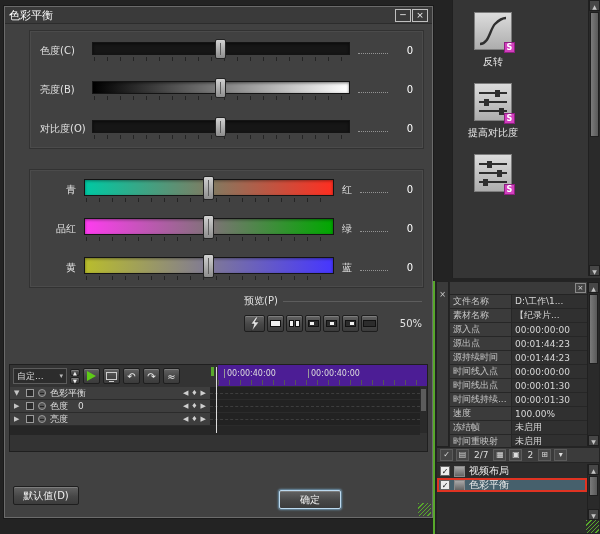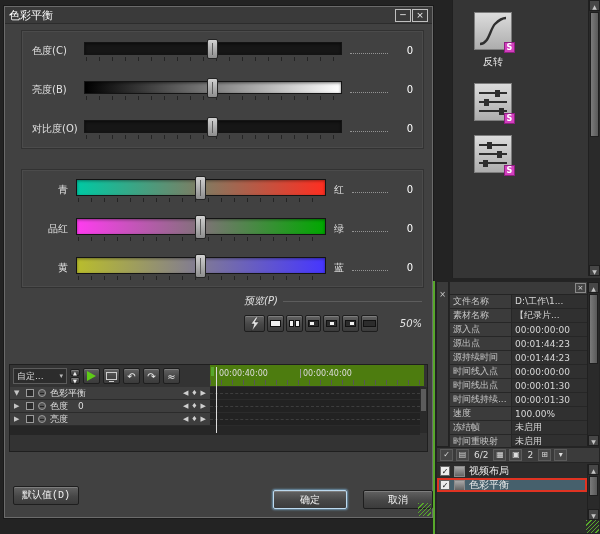--- a/index.html
+++ b/index.html
@@ -10,21 +10,21 @@
   
   .dialog { position:absolute; left:4px; top:6px; width:429px; height:512px;
             background:#414141; border:1px solid #6b6b6b; box-shadow:0 0 0 1px #1a1a1a; }
   .titlebar { height:17px; background:#3a3a3a; border-bottom:1px solid #2c2c2c;
               display:flex; align-items:center; padding:0 4px; }
   .titlebar .title { color:#fff; font-size:11px; }
   .winbtns { margin-left:auto; display:flex; gap:1px; }
   .winbtn { width:16px; height:13px; border:1px solid #bfbfbf; background:#3a3a3a;
             color:#eee; font-size:9px; line-height:11px; text-align:center; cursor:default; }
 
-  .group { margin:6px 8px 0 16px; border:1px solid #323232; box-shadow:inset 0 0 0 1px #4b4b4b; }
+  .group { margin:6px 8px 0 24px; border:1px solid #323232; box-shadow:inset 0 0 0 1px #4b4b4b; }
   .group2 { margin-top:20px; }
 
   .srow,.crow { display:flex; align-items:center; height:39px; padding:0 10px; }
   .slabel { width:52px; font-size:10px; color:#e3e3e3; }
   .track-wrap { position:relative; width:258px; height:24px; }
   .track { position:absolute; left:0; right:0; top:3px; height:13px;
            border:1px solid #141414; box-shadow:inset 0 1px 3px rgba(0,0,0,.55); }
   .t-dark { background:#161616; }
   .t-bw   { background:linear-gradient(90deg,#000,#fff); }
   .ticks { position:absolute; left:2px; right:2px; top:18px; height:4px;
@@ -43,21 +43,21 @@
   .g-mg { background:linear-gradient(90deg,#ff3cf0,#00a800); }
   .g-yb { background:linear-gradient(90deg,#b9bd2c,#4636ff); }
   .cticks { top:22px; }
   .cthumb { height:24px; }
   .clabel-r { width:18px; padding-left:8px; font-size:10px; color:#e3e3e3; }
 
   .sp-row { display:flex; margin:4px 10px 0 10px; height:58px; }
   .safe { display:flex; align-items:center; gap:6px; margin-top:26px; }
   .checkbox { width:11px; height:11px; background:#262626; border:1px solid #9a9a9a; }
   .safe-label { font-size:10px; color:#e3e3e3; }
-  .preview { margin-left:auto; width:178px;font-style:italic; }
+  .preview { margin-left:auto; width:178px; }
   .pv-head { display:flex; align-items:center; gap:5px; font-size:10px; color:#e3e3e3; padding-top:2px; }
   .pv-line { flex:1; height:1px; background:#5d5d5d; }
   .pv-btns { display:flex; align-items:center; gap:2px; margin-top:7px; }
   .btn3d { background:linear-gradient(#626262,#474747 55%,#3b3b3b); border:1px solid #1e1e1e;
            box-shadow:inset 0 1px 0 #7d7d7d; border-radius:2px; color:#eee; }
   .pvb { width:19px; height:17px; display:flex; align-items:center; justify-content:center; }
   .pvb-wide { width:24px; }
   .shp { border:1px solid #111; background:#2c2c2c; width:11px; height:7px; position:relative; }
   .shp-full { background:#f0f0f0; }
   .shp-split { display:flex; gap:1px; border:none; background:none; }
@@ -76,21 +76,21 @@
                 display:flex; align-items:center; gap:3px; padding:0 3px; }
   .kf-dropdown { width:54px; height:16px; background:#2c2c2c; border:1px solid #5c5c5c;
                  display:flex; align-items:center; padding:0 3px; color:#ddd; font-size:9px; }
   .kf-dropdown .dd { margin-left:auto; font-size:7px; color:#bbb; }
   .kf-spin { display:flex; flex-direction:column; gap:1px; }
   .kf-spin span { width:10px; height:7px; font-size:5px; line-height:6px; text-align:center; }
   .kf-btn { width:17px; height:16px; display:flex; align-items:center; justify-content:center; font-size:10px; }
   .play-tri { width:0; height:0; border-left:9px solid #5ecb17; border-top:5px solid transparent; border-bottom:5px solid transparent; }
   .mon { width:11px; height:8px; border:1px solid #ccc; position:relative; }
   .mon::after { content:""; position:absolute; left:2px; right:2px; bottom:-3px; height:1px; background:#ccc; }
-  .kf-ruler { position:absolute; left:200px; top:0; width:214px; height:22px; background:#4d7c0f; border-bottom:1px solid #2e2e2e; }
+  .kf-ruler { position:absolute; left:208px; top:0; width:214px; height:22px; background:#4c1d95; border-bottom:1px solid #2e2e2e; }
   .kf-ruler::after { content:""; position:absolute; left:0; right:0; bottom:1px; height:5px;
                      background:repeating-linear-gradient(90deg,#565656 0,#565656 1px,transparent 1px,transparent 11px); }
   .rmark { position:absolute; top:4px; font-size:8px; color:#ddd; border-left:1px solid #999; padding-left:2px; line-height:9px; white-space:nowrap; }
   .in-marker { position:absolute; left:201px; top:2px; width:3px; height:9px; background:#58a82c; }
   .kf-rows { position:absolute; left:0; right:7px; top:22px; height:39px; }
   .trow { height:13px; display:flex; }
   .trow-label { width:200px; background:#3e3e3e; border-bottom:1px solid #2b2b2b;
                 display:flex; align-items:center; gap:4px; padding:0 4px; font-size:9px; color:#ddd; }
   .trow-grid { flex:1; background:#222; border-bottom:1px solid #2b2b2b; position:relative; }
   .trow-grid::after { content:""; position:absolute; left:0; right:0; top:6px; border-top:1px dashed #3d3d3d; }
@@ -101,22 +101,22 @@
   .tval { margin-left:6px; }
   .tnav { margin-left:auto; display:flex; gap:3px; font-size:7px; color:#cfcfcf; }
   .kf-fill { position:absolute; left:0; right:7px; top:61px; height:9px; background:#262626; }
   .playhead { position:absolute; left:206px; top:2px; width:1px; height:66px; background:#dcdcdc; }
   .kf-status { position:absolute; left:0; right:0; bottom:0; height:18px; background:#2f2f2f; border-top:1px solid #1f1f1f;
                color:#f0f0f0; font-family:"DejaVu Sans Mono","Liberation Mono",monospace; font-size:9px; line-height:18px; padding-left:6px; }
   .kf-vscroll { position:absolute; right:0; top:22px; bottom:18px; width:7px; background:#2a2a2a; }
   .kf-vscroll i { position:absolute; left:1px; right:1px; top:2px; height:22px; background:#5c5c5c; }
 
   .dlg-btn { position:absolute; height:19px; font-size:10px; color:#f2f2f2; text-align:center; line-height:17px; cursor:default; }
-  .default-btn { left:8px; bottom:12px; width:66px;font-family:Liberation Mono, monospace; }
-  .ok-btn { left:268px; bottom:8px; width:74px; border:1px solid #bcd9ee; box-shadow:0 0 2px 1px #6d93ad, inset 0 1px 0 #7d7d7d; }
+  .default-btn { left:8px; bottom:12px; width:66px; }
+  .ok-btn { left:274px; bottom:8px; width:62px; border:1px solid #bcd9ee; box-shadow:0 0 2px 1px #6d93ad, inset 0 1px 0 #7d7d7d; }
   .cancel-btn { left:358px; bottom:8px; width:70px; }
   .dlg-grip { position:absolute; right:1px; bottom:1px; width:13px; height:13px;
               background:repeating-linear-gradient(-45deg,transparent 0 2px,#58a82c 2px 3px); }
 
   
   .fx-palette { position:absolute; left:452px; top:0; width:148px; height:278px; background:#353535; border-left:1px solid #202020; }
   .fx-item { width:64px; margin:12px 0 14px 8px; text-align:center; }
   .fx-icon { width:38px; height:38px; margin:0 auto; background:linear-gradient(#dcdcdc,#adadad);
              border:1px solid #7d7d7d; position:relative; }
   .fx-badge { position:absolute; right:-4px; bottom:-4px; width:11px; height:11px; background:#d23fbe;
@@ -360,21 +360,20 @@
       </div>
       <div class="kf-fill"></div>
       <div class="playhead"></div>
       <div class="kf-vscroll">
           <i></i>
         </div>
     </div>
 
     <span class="btn3d dlg-btn default-btn">默认值(D)</span>
     <span class="btn3d dlg-btn ok-btn">确定</span>
-    <span class="btn3d dlg-btn cancel-btn">取消</span>
     <div class="dlg-grip"></div>
   </div>
 
   <div class="fx-palette">
     <div class="fx-item">
       <div class="fx-icon">
         <svg width="36" height="36" viewBox="0 0 36 36">
           <path d="M5,31 C 14,31 15,16 20,11 C 24,7 28,5 31,5" fill="none" stroke="#2e2e2e" stroke-width="2.4"></path>
         </svg>
         <span class="fx-badge">S</span>
@@ -386,20 +385,21 @@
         <svg width="36" height="36" viewBox="0 0 36 36">
           <line x1="4" y1="9" x2="32" y2="9" stroke="#2e2e2e" stroke-width="2"></line>
           <line x1="4" y1="18" x2="32" y2="18" stroke="#2e2e2e" stroke-width="2"></line>
           <line x1="4" y1="27" x2="32" y2="27" stroke="#2e2e2e" stroke-width="2"></line>
           <rect x="20" y="6" width="5" height="7" fill="#2e2e2e"></rect>
           <rect x="9" y="15" width="5" height="7" fill="#2e2e2e"></rect>
           <rect x="24" y="24" width="5" height="7" fill="#2e2e2e"></rect>
         </svg>
         <span class="fx-badge">S</span>
       </div>
+      <span class="fx-label">提高对比度</span>
     </div>
     <div class="fx-item">
       <div class="fx-icon">
         <svg width="36" height="36" viewBox="0 0 36 36">
           <line x1="4" y1="9" x2="32" y2="9" stroke="#2e2e2e" stroke-width="2"></line>
           <line x1="4" y1="18" x2="32" y2="18" stroke="#2e2e2e" stroke-width="2"></line>
           <line x1="4" y1="27" x2="32" y2="27" stroke="#2e2e2e" stroke-width="2"></line>
           <rect x="12" y="6" width="5" height="7" fill="#2e2e2e"></rect>
           <rect x="22" y="15" width="5" height="7" fill="#2e2e2e"></rect>
           <rect x="8" y="24" width="5" height="7" fill="#2e2e2e"></rect>
@@ -478,21 +478,21 @@
       <span class="sb-arrow" style="top:0">▲</span>
       <div class="sb-thumb" style="top:12px; height:70px;"></div>
       <span class="sb-arrow bot">▼</span>
     </div>
   </div>
 
   <div class="list-panel">
     <div class="lp-toolbar">
       <span class="ticon">✓</span>
       <span class="ticon">▤</span>
-      <span class="tcount">6/2</span>
+      <span class="tcount">2/7</span>
       <span class="ticon">▦</span>
       <span class="ticon">▣</span>
       <span class="tcount">2</span>
       <span class="ticon">⊞</span>
       <span class="ticon">▾</span>
     </div>
     <div class="lp-list">
       <div class="lp-row">
         <span class="cb">✓</span>
         <span class="mini-icon"></span>

